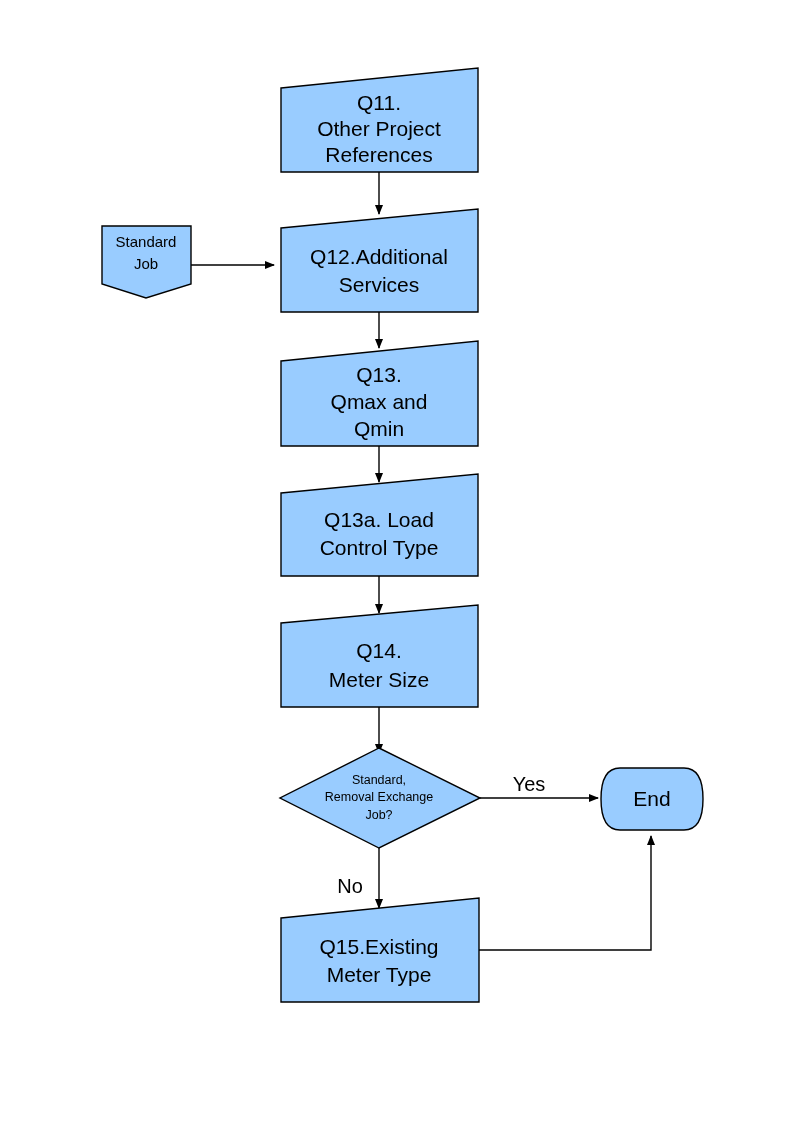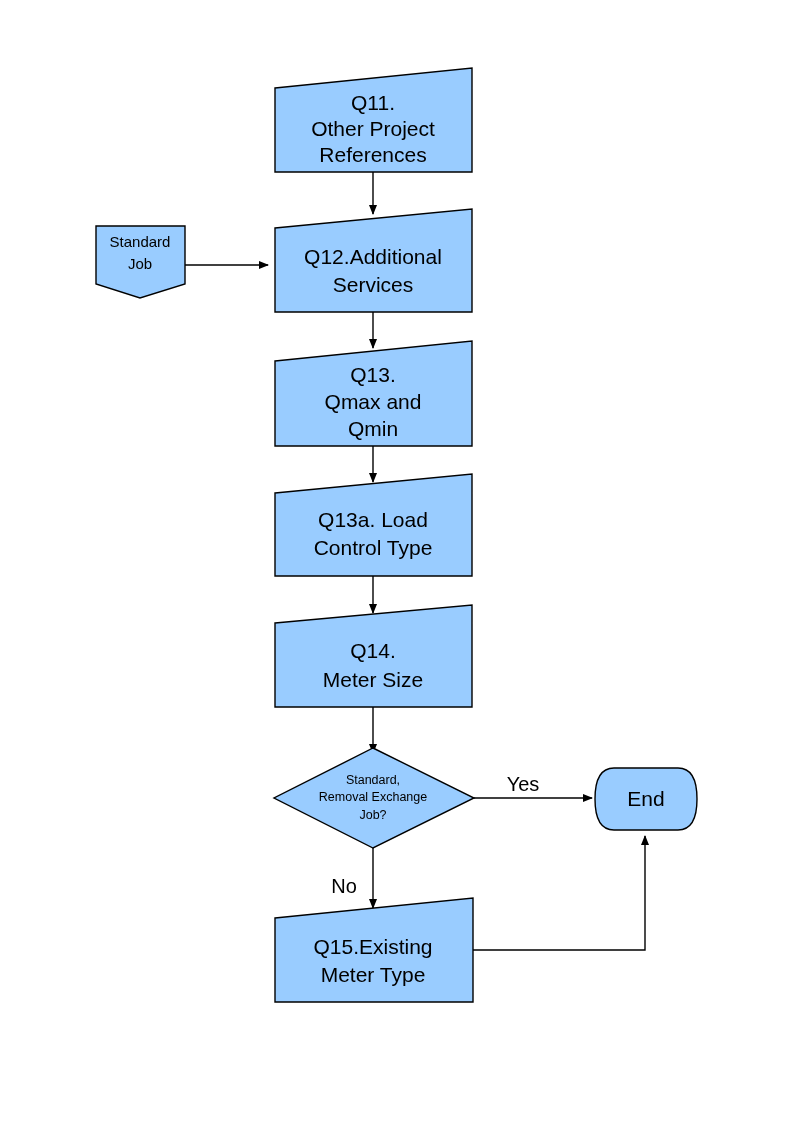--- a/index.html
+++ b/index.html
@@ -13,20 +13,21 @@
     font-family: "Liberation Sans", sans-serif;
     position: relative;
     overflow: hidden;
   }
   #flowchart-root {
     position: absolute;
     left: 0;
     top: 0;
     width: 738px;
     height: 1123px;
+    padding-left: 6px;
   }
   svg.flow-canvas {
     display: block;
     width: 794px;
     height: 1123px;
   }
   .node-shape {
     fill: #99ccff;
     stroke: #000000;
     stroke-width: 1.4;

